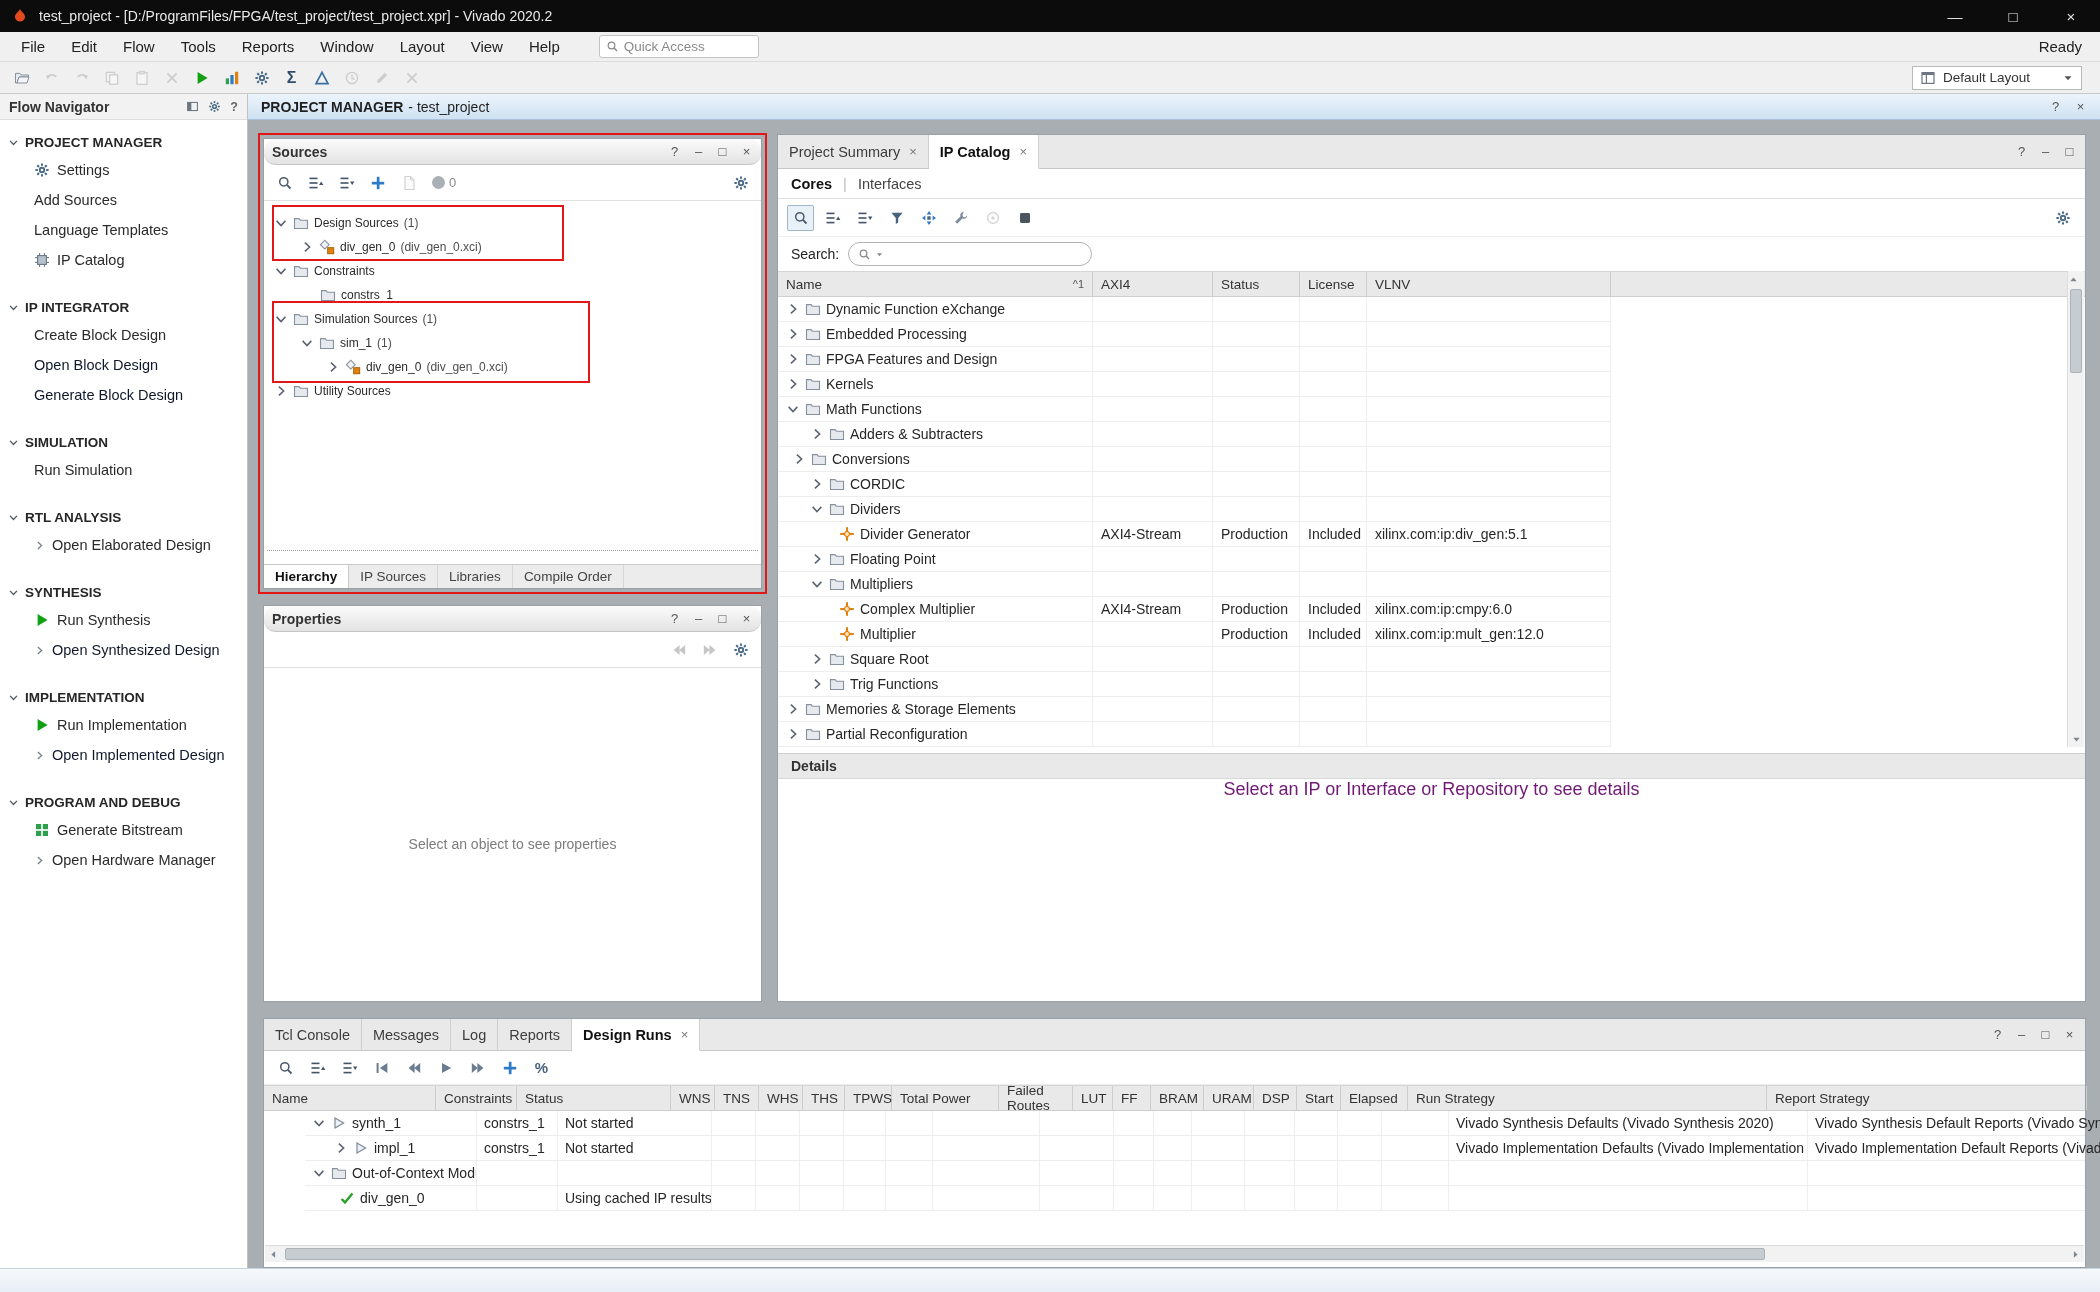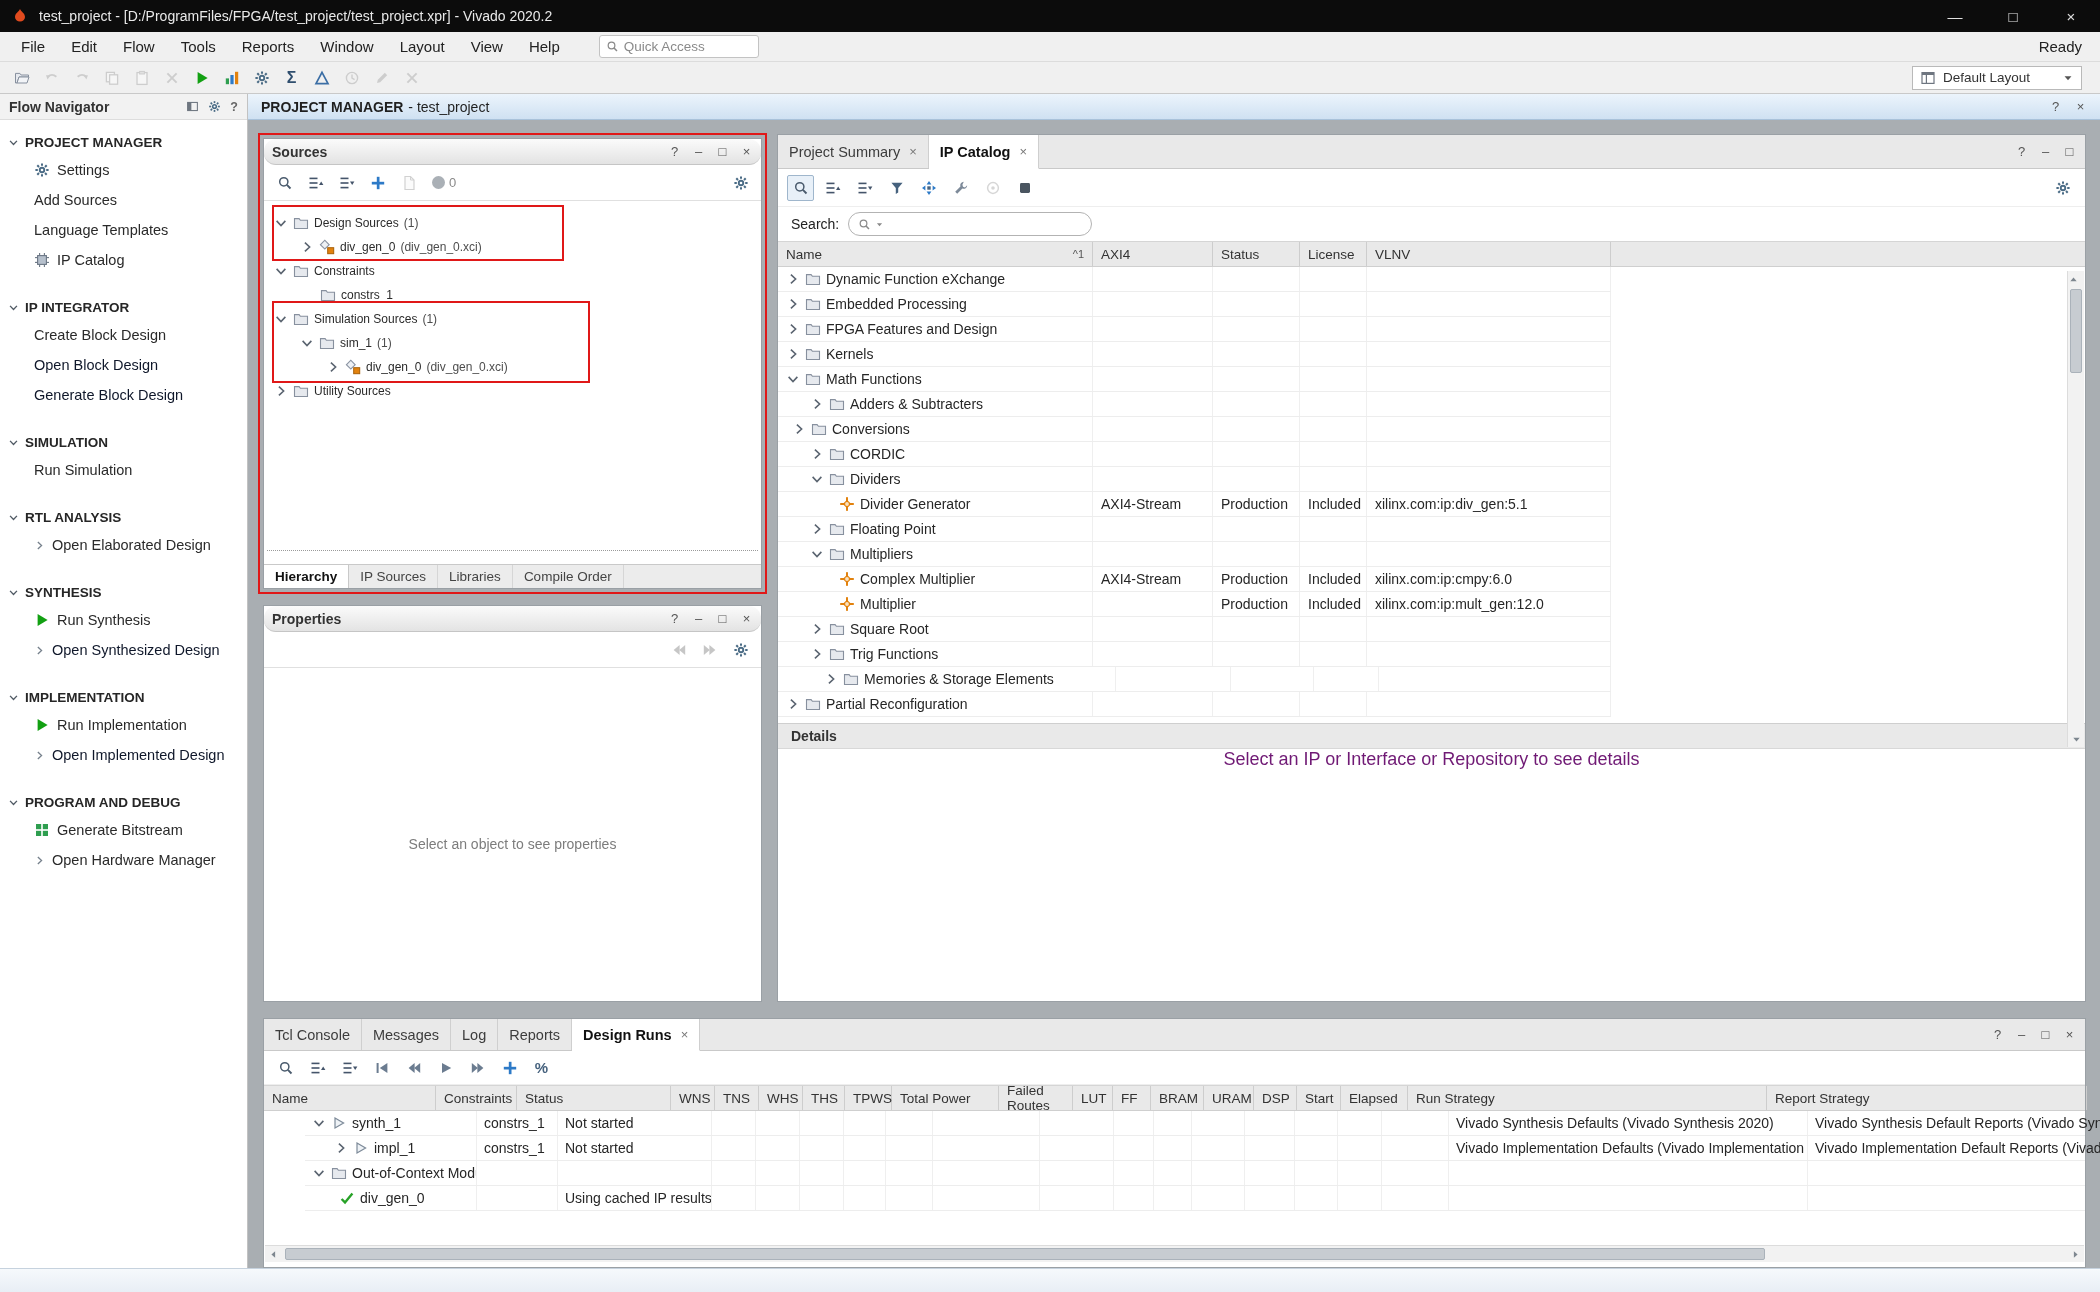--- a/index.html
+++ b/index.html
@@ -761,20 +761,25 @@
         <div class="dtab active">
           <span>IP Catalog</span>
           <span class="tclose">×</span>
         </div>
         <span class="pctl" style="padding-right:9px;">
         <span class="pc">?</span>
         <span class="pc">–</span>
         <span class="pc">□</span>
       </span>
     </div>
+    <div class="subtabs" id="cat-subtabs">
+        <span class="subtab active">Cores</span>
+        <span class="st-div">|</span>
+        <span class="subtab">Interfaces</span>
+      </div>
     <div class="cat-toolbar" id="cat-toolbar">
         <div class="pt-btn pressed">
           <svg width="16" height="16" viewBox="0 0 16 16" xmlns="http://www.w3.org/2000/svg">
             <circle cx="6.8" cy="6.8" r="4.1" fill="none" stroke="#4a5b6d" stroke-width="1.5"></circle>
             <line x1="9.9" y1="9.9" x2="13.5" y2="13.5" stroke="#4a5b6d" stroke-width="1.9"></line>
           </svg>
         </div>
         <div class="pt-btn">
           <svg width="16" height="16" viewBox="0 0 16 16" xmlns="http://www.w3.org/2000/svg">
             <rect x="1.5" y="2.6" width="8" height="1.6" fill="#44546a"></rect>
@@ -1178,21 +1183,21 @@
               </svg>
             </span>
             <span class="lbl">Trig Functions</span>
           </div>
           <div class="ccell c1"></div>
           <div class="ccell c2"></div>
           <div class="ccell c3"></div>
           <div class="ccell c4"></div>
         </div>
         <div class="cat-row">
-          <div class="ccell c0" style="padding-left: 8px; margin-left: 38px;">
+          <div class="ccell c0" style="padding-left: 8px;">
             <span class="icn">
               <svg width="14" height="14" viewBox="0 0 16 16" xmlns="http://www.w3.org/2000/svg">
                 <polyline points="5.6,3 11,8 5.6,13" fill="none" stroke="#5a6470" stroke-width="1.8"></polyline>
               </svg>
             </span>
             <span class="icn">
               <svg width="16" height="16" viewBox="0 0 16 16" xmlns="http://www.w3.org/2000/svg">
                 <path d="M1.5 5.2V3.6h4.6l1.3 1.7h7.1v8.2H1.5z" fill="#e6e9ee" stroke="#87909e" stroke-width="1.1"></path>
               </svg>
             </span>

